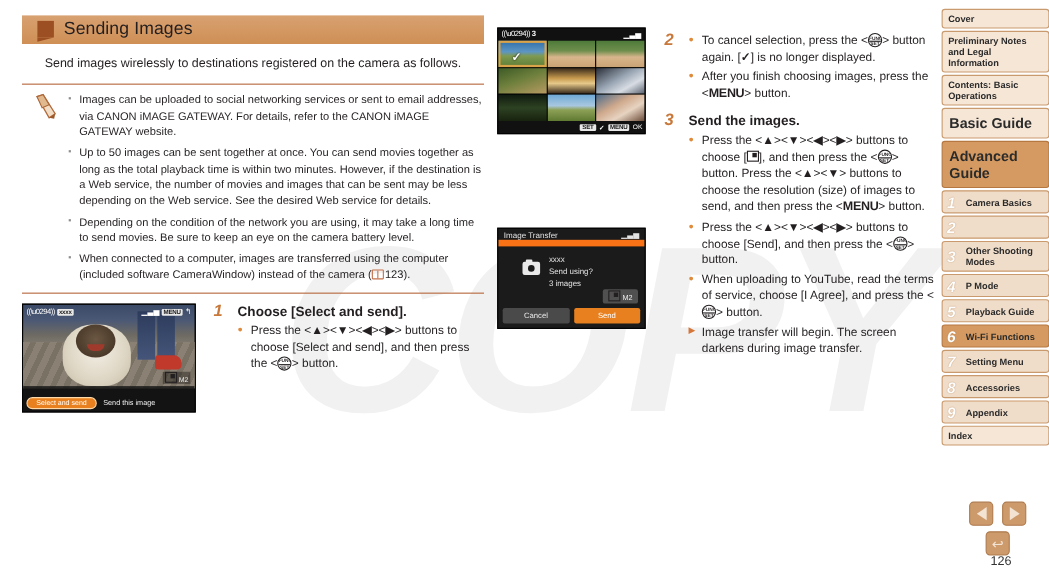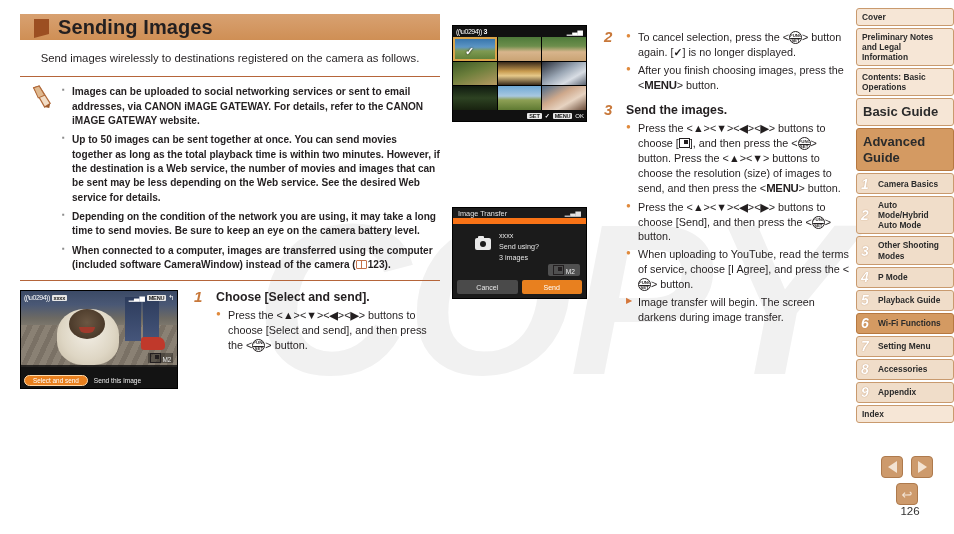--- a/index.html
+++ b/index.html
@@ -59,22 +59,22 @@
     background: #9c4f22;
   }
   .section-header .marker:after{
     content:"";
     position:absolute;
     left:0; top:15px;
     border-left:15px solid #9c4f22;
     border-bottom:4px solid transparent;
   }
   .section-title {
-    font-size: 20px;
-    font-weight: bold;
+    font-size: 16px;
+    font-weight: normal;
     color: #231f20;
     letter-spacing: .1px;
   }
 
   .intro {
     margin-top: 11px;
     font-size: 11.3px;
     color: #231f20;
     line-height: 1.35;
     text-align: center;
@@ -92,21 +92,21 @@
     padding-left: 42px;
     font-size: 10.1px;
     color: #231f20;
     line-height: 1.42;
   }
   .pencil-icon {
     position: absolute;
     left: 10px; top: 0px;
     width: 22px; height: 24px;
   }
-  ul.note-list { list-style: none; margin: 0; padding: 0; font-weight: bold; }
+  ul.note-list { list-style: none; margin: 0; padding: 0; }
   ul.note-list li {
     position: relative;
     padding-left: 10px;
     margin-bottom: 5px;
   }
   ul.note-list li:before {
     content: "\25AA";
     position: absolute;
     left: 0; top: -1px;
     color: #8d8d8d;
@@ -608,21 +608,20 @@
       </div>
     <div class="tab big active">
         <span>Advanced Guide</span>
       </div>
     <div class="tab numbered">
         <span class="tnum">1</span>
         <span>Camera Basics</span>
       </div>
     <div class="tab numbered">
         <span class="tnum">2</span>
-        <span>Auto Mode/Hybrid Auto Mode</span>
       </div>
     <div class="tab numbered">
         <span class="tnum">3</span>
         <span>Other Shooting Modes</span>
       </div>
     <div class="tab numbered">
         <span class="tnum">4</span>
         <span>P Mode</span>
       </div>
     <div class="tab numbered">

